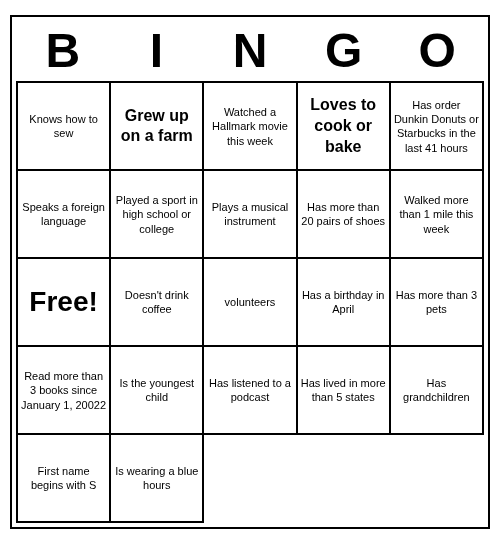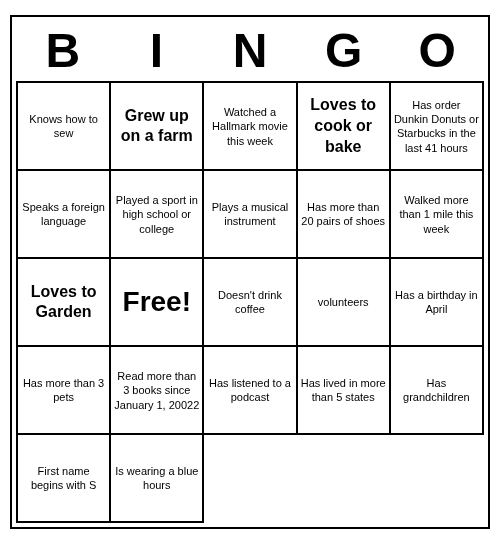--- a/index.html
+++ b/index.html
@@ -72,26 +72,26 @@
   <div class="bingo-cell">Knows how to sew</div>
       <div class="bingo-cell large-text">Grew up on a farm</div>
       <div class="bingo-cell">Watched a Hallmark movie this week</div>
       <div class="bingo-cell large-text">Loves to cook or bake</div>
       <div class="bingo-cell">Has order Dunkin Donuts or Starbucks in the last 41 hours</div>
       <div class="bingo-cell">Speaks a foreign language</div>
       <div class="bingo-cell">Played a sport in high school or college</div>
       <div class="bingo-cell">Plays a musical instrument</div>
       <div class="bingo-cell">Has more than 20 pairs of shoes</div>
       <div class="bingo-cell">Walked more than 1 mile this week</div>
-      <div class="bingo-cell large-text">Loves to Garden</div>
       <div class="bingo-cell free">Free!</div>
       <div class="bingo-cell">Doesn't drink coffee</div>
       <div class="bingo-cell">volunteers</div>
       <div class="bingo-cell">Has a birthday in April</div>
       <div class="bingo-cell">Has more than 3 pets</div>
       <div class="bingo-cell">Read more than 3 books since January 1, 20022</div>
+      <div class="bingo-cell">Is the youngest child</div>
       <div class="bingo-cell">Has listened to a podcast</div>
       <div class="bingo-cell">Has lived in more than 5 states</div>
       <div class="bingo-cell">Has grandchildren</div>
       <div class="bingo-cell">First name begins with S</div>
       <div class="bingo-cell">Is wearing a blue hours</div>
     </div>
 </div>
 
 </body></html>

